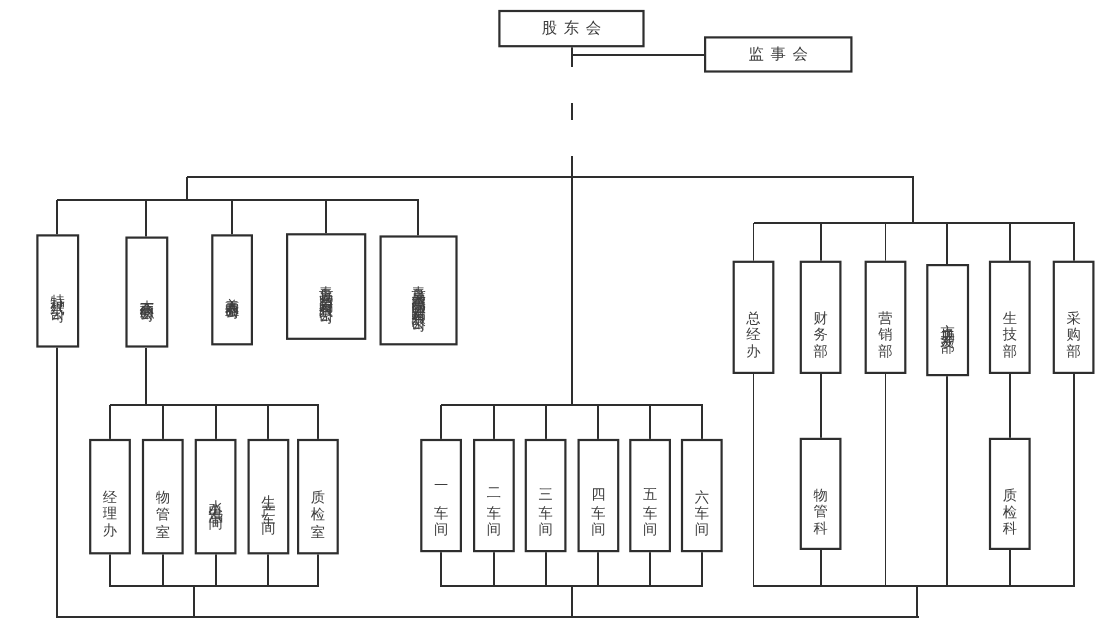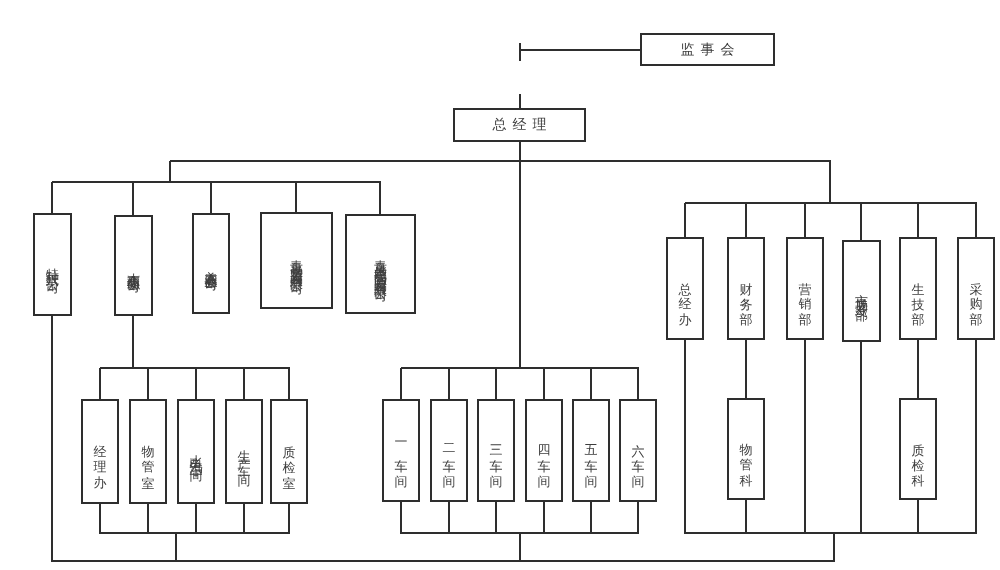--- a/index.html
+++ b/index.html
@@ -89,25 +89,25 @@
     <line x1="861" y1="341" x2="861" y2="534"></line>
     <line x1="918" y1="340" x2="918" y2="399"></line>
     <line x1="918" y1="499" x2="918" y2="534"></line>
     <line x1="976" y1="340" x2="976" y2="534"></line>
     <line x1="685" y1="533" x2="977" y2="533"></line>
     <line x1="834" y1="533" x2="834" y2="562"></line>
     <line x1="52" y1="561" x2="835" y2="561"></line>
     <line x1="52" y1="315" x2="52" y2="562"></line>
   </svg>
 
+  <div class="node hbox" style="left:453px;top:9px;width:133px;height:34px;">
+    <span>股东会</span>
+  </div>
   <div class="node hbox" style="left:640px;top:33px;width:135px;height:33px;">
     <span>监事会</span>
-  </div>
-  <div class="node hbox" style="left:453px;top:108px;width:133px;height:34px;">
-    <span>总经理</span>
   </div>
 
   <div class="node vbox" style="left:33px;top:213px;width:39px;height:103px;">
     <span class="ls-5">特种纸公司</span>
   </div>
   <div class="node vbox" style="left:114px;top:215px;width:39px;height:101px;">
     <span class="ls-6">杰高非织公司</span>
   </div>
   <div class="node vbox" style="left:192px;top:213px;width:38px;height:101px;">
     <span class="ls-6">美高农业公司</span>

